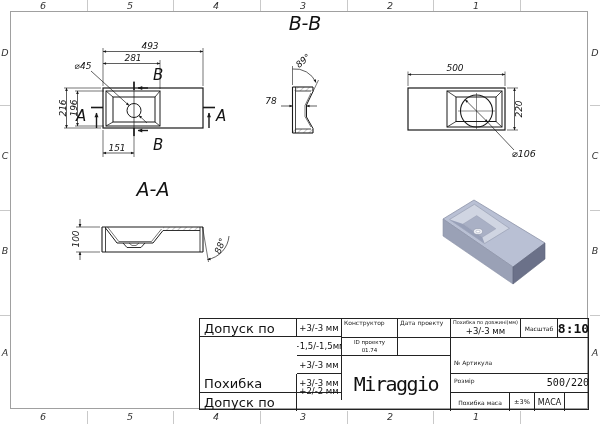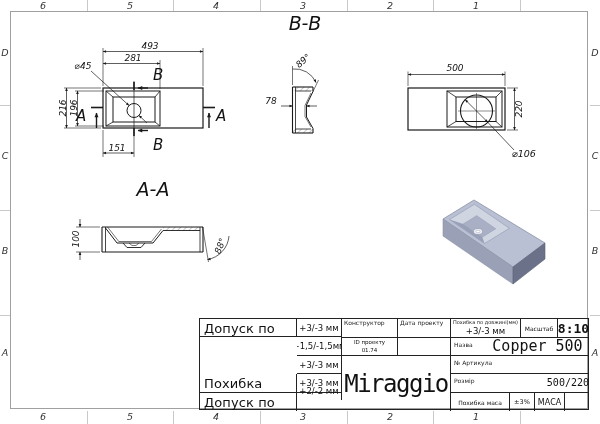--- a/index.html
+++ b/index.html
@@ -15,21 +15,21 @@
       border:1px solid #222;box-sizing:border-box;color:#111;}
   .cell{position:absolute;box-sizing:border-box;border-right:1px solid #222;
         border-bottom:1px solid #222;overflow:hidden;}
   .cell.noR{border-right:none;}
   .cell.noB{border-bottom:none;}
   .tl{font-size:13px;line-height:1.18;padding:2px 0 0 4px;letter-spacing:.1px;}
   .tv{display:flex;align-items:center;justify-content:center;font-size:8.5px;}
   .lb{font-size:6px;line-height:1.1;padding:1px 0 0 2px;color:#222;}
   .mono{font-family:"DejaVu Sans Mono",monospace;}
   .brand{display:flex;align-items:center;justify-content:center;
-         font-family:"DejaVu Sans Mono",monospace;font-size:24px;letter-spacing:-1.5px;}
+         font-family:"DejaVu Sans Mono",monospace;font-size:20px;letter-spacing:-1.5px;}
   .rrow{display:flex;}
   .rlab{font-size:6px;padding:3px 0 0 3px;width:32px;color:#222;}
   .rval{flex:1;text-align:center;font-family:"DejaVu Sans Mono",monospace;}
   .idcell{display:flex;flex-direction:column;align-items:center;justify-content:center;
           font-size:5.5px;line-height:1.3;}
   svg text{font-family:"DejaVu Sans",sans-serif;font-style:italic;fill:#111;}
 </style>
 </head>
 <body>
 
@@ -270,24 +270,20 @@
     <div class="cell" style="left:198px;top:19px;width:53px;height:18px;"></div>
     <div class="cell brand noB" style="left:142px;top:37px;width:109px;height:55px;">Miraggio</div>
 
     <div class="cell" style="left:251px;top:0;width:70px;height:19px;">
       <div class="lb" style="font-size:5px;">Похибка по довжині(мм)</div>
       <div style="font-size:8.5px;text-align:center;">+3/-3 мм</div>
     </div>
     <div class="cell" style="left:321px;top:0;width:37px;height:19px;display:flex;align-items:center;justify-content:center;font-size:6px;">Масштаб</div>
     <div class="cell mono noR" style="left:358px;top:0;width:31px;height:19px;display:flex;align-items:center;justify-content:center;font-size:13px;font-weight:700;">8:10</div>
 
-    <div class="cell rrow noR" style="left:251px;top:19px;width:138px;height:18px;">
-      <div class="rlab">Назва</div>
-      <div class="rval" style="font-size:15px;line-height:17px;">Copper 500</div>
-    </div>
     <div class="cell rrow noR" style="left:251px;top:37px;width:138px;height:18px;">
       <div class="rlab" style="width:60px;">№ Артикула</div>
     </div>
     <div class="cell rrow noR" style="left:251px;top:55px;width:138px;height:19px;">
       <div class="rlab">Розмір</div>
       <div class="rval" style="font-size:10px;line-height:18px;text-align:right;">500/220</div>
     </div>
 
     <div class="cell noB" style="left:251px;top:74px;width:59px;height:18px;display:flex;align-items:center;justify-content:center;font-size:6px;">Похибка маса</div>
     <div class="cell noB" style="left:310px;top:74px;width:25px;height:18px;display:flex;align-items:center;justify-content:center;font-size:6.5px;">±3%</div>

